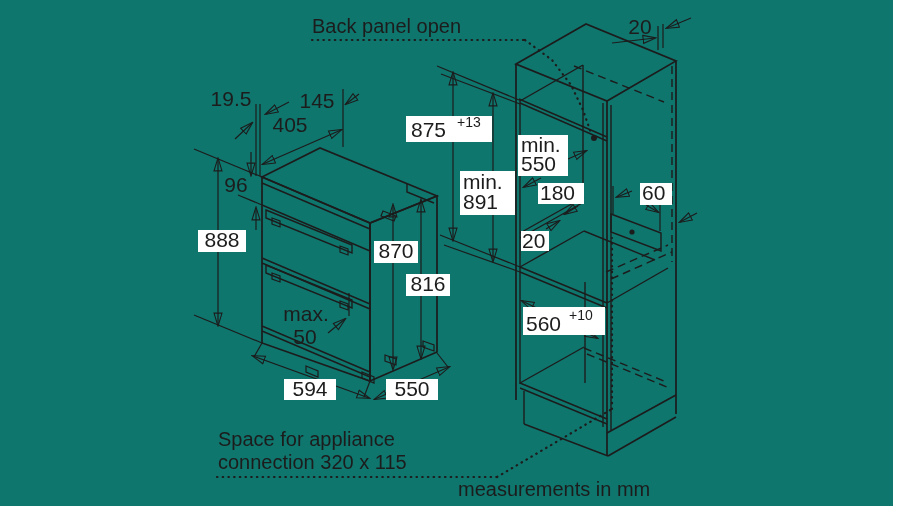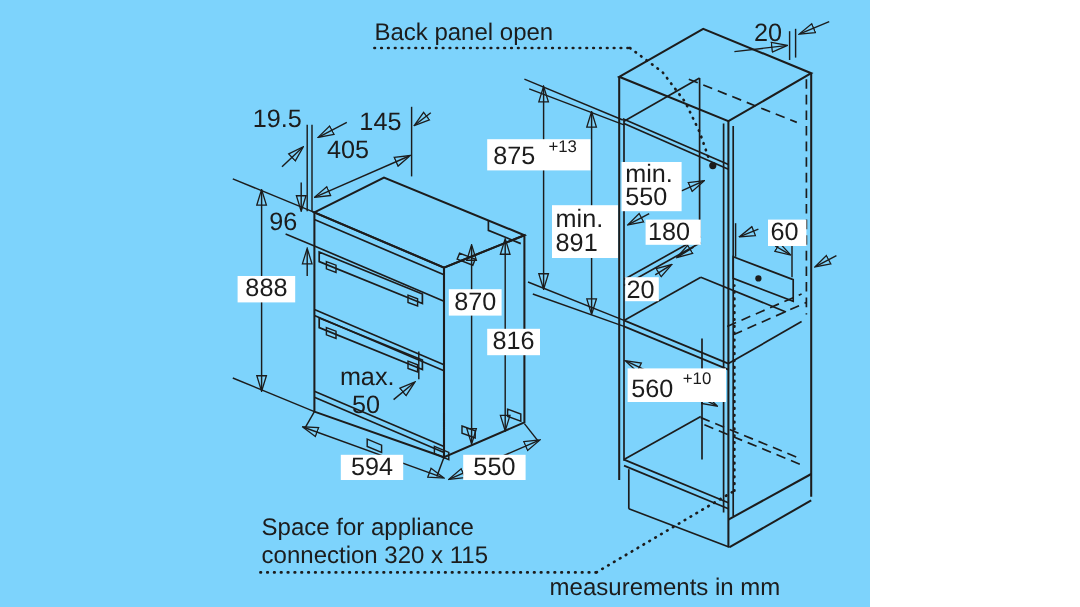--- a/index.html
+++ b/index.html
@@ -1,16 +1,16 @@
 <!DOCTYPE html>
 <html><head>
 <meta charset="utf-8">
 <style>
   html,body{margin:0;padding:0;background:#fff;}
-  #stage{position:relative;width:725px;height:506px;background:#7dd3fc;overflow:hidden;
+  #stage{position:relative;width:893px;height:506px;background:#0f766e;overflow:hidden;
          font-family:"Liberation Sans",sans-serif;text-align:right;}
   svg line, svg path, svg polyline, svg polygon, svg circle, svg rect{stroke:#1c1c1c;fill:none;}
   .thick{stroke-width:1.7;}
   .thin{stroke-width:1.2;}
   .mid{stroke-width:1.4;}
   .dashed{stroke-dasharray:8 5;stroke-width:1.4;}
   .dotted{stroke-dasharray:0.5 5.2;stroke-linecap:round;stroke-width:2.2;}
   .dot{fill:#1c1c1c;stroke:none;}
   .bg{fill:#ffffff;stroke:none;}
   text{fill:#1c1c1c;stroke:none;font-family:"Liberation Sans",sans-serif;}

